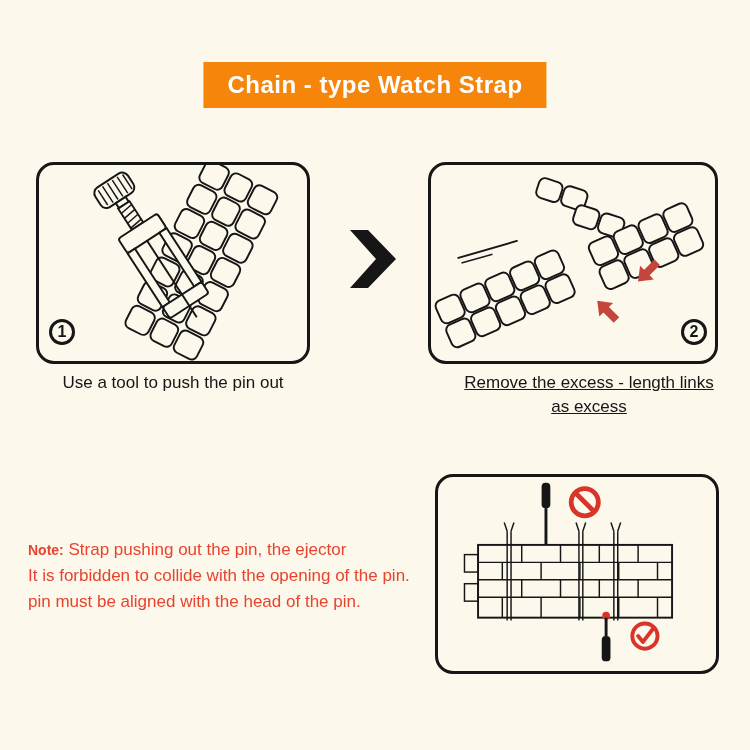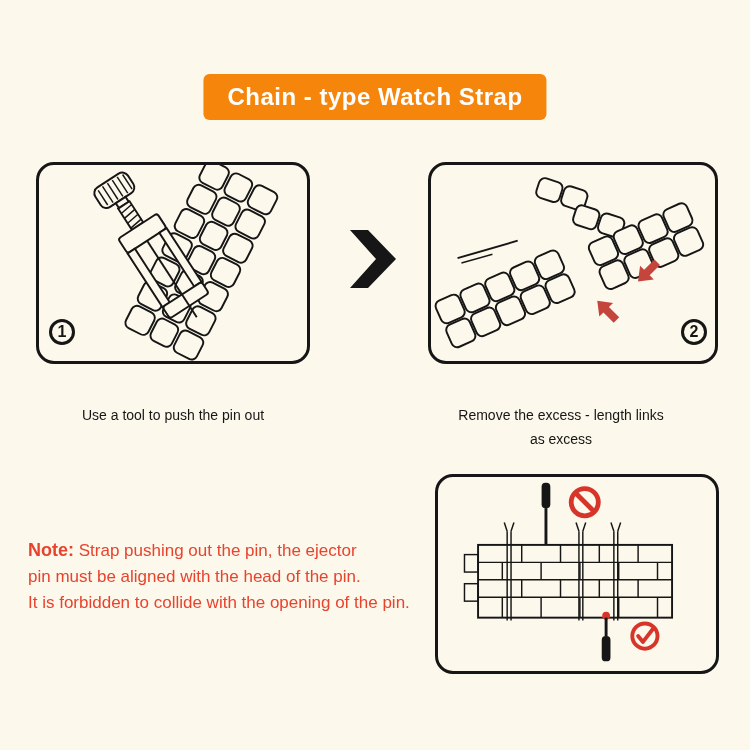--- a/index.html
+++ b/index.html
@@ -8,21 +8,21 @@
     position:relative;
     background:#FCF8EC;
     font-family:"Liberation Sans", sans-serif;
     overflow:hidden;
     color:#161616;
   }
   .banner {
     position:absolute; top:62px; left:50%; transform:translateX(-50%);
     background:#F6860B; color:#ffffff;
     font-weight:bold; font-size:24px; letter-spacing:0.5px;
-    padding:9px 24px; border-radius:6px; white-space:nowrap;margin-top:12px;
+    padding:9px 24px; border-radius:0; white-space:nowrap;
   }
   .panel {
     position:absolute;
     border:3px solid #161616;
     border-radius:18px;
     background:transparent;
   }
   #panel1 { left:36px;  top:162px; width:274px; height:202px; }
   #panel2 { left:428px; top:162px; width:290px; height:202px; }
   #panel3 { left:435px; top:474px; width:284px; height:200px; }
@@ -30,29 +30,29 @@
   .chevron { position:absolute; left:350px; top:230px; width:46px; height:58px; }
   .badge {
     position:absolute; width:26px; height:26px;
     border:3px solid #161616; border-radius:50%;
     display:flex; align-items:center; justify-content:center;
     font-weight:bold; font-size:16px; color:#161616;
   }
   #badge1 { left:10px; bottom:16px; }
   #badge2 { right:8px; bottom:16px; }
   .caption {
-    position:absolute; font-size:14px; color:#161616; text-align:center; line-height:24px;margin-top:32px;
+    position:absolute; font-size:17px; color:#161616; text-align:center; line-height:24px;
   }
   #caption1 { left:36px;  top:371px; width:274px; }
-  #caption2 { left:412px; top:371px; width:298px; }
+  #caption2 { left:440px; top:371px; width:298px;text-decoration:underline; }
   .note {
     position:absolute; left:28px; top:537px; width:412px;
     color:#E8432D; font-size:17px; line-height:26px;
   }
-  .note .note-label { font-weight:bold; font-size:18px; }
+  .note .note-label { font-weight:bold; font-size:14px; }
   
   svg .ink   { stroke:#161616; fill:none; stroke-width:2; }
   svg .ink15 { stroke:#161616; fill:none; stroke-width:1.5; }
   svg .link  { stroke:#161616; fill:#FCF8EC; stroke-width:2; }
   svg .solid { fill:#161616; stroke:none; }
   svg .red   { fill:#C4453C; stroke:none; }
   svg .redline { stroke:#D8352A; fill:none; }
 </style>
 </head>
 <body>
@@ -164,22 +164,22 @@
 <div class="caption" id="caption2">
   <div>Remove the excess - length links</div>
   <div>as excess</div>
 </div>
 
 <div class="note">
   <div>
     <span class="note-label">Note:</span>
     <span>Strap pushing out the pin, the ejector</span>
   </div>
+  <div>It is forbidden to collide with the opening of the pin.</div>
   <div>pin must be aligned with the head of the pin.</div>
-  <div>It is forbidden to collide with the opening of the pin.</div>
 </div>
 
 <div class="panel" id="panel3">
   <svg viewBox="0 0 284 200" aria-hidden="true">
     <defs>
       <g id="ejpin">
         <line x1="-2" y1="0" x2="-2" y2="92" class="ink15"></line>
         <line x1="2" y1="0" x2="2" y2="92" class="ink15"></line>
         <line x1="-2" y1="0" x2="-5" y2="-9" class="ink15"></line>
         <line x1="2" y1="0" x2="5" y2="-9" class="ink15"></line>

